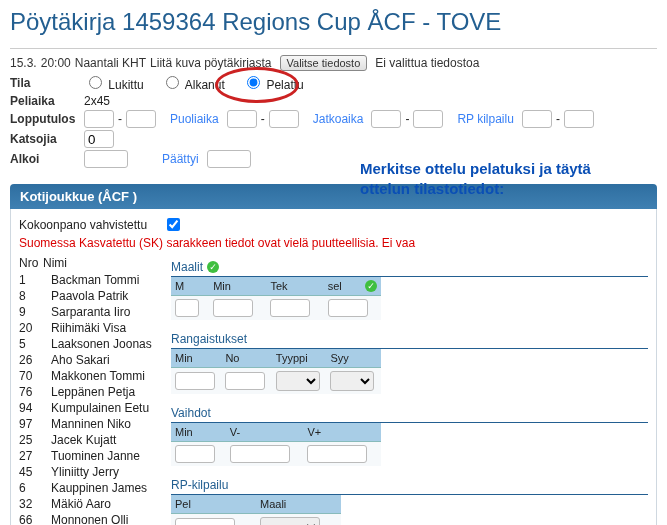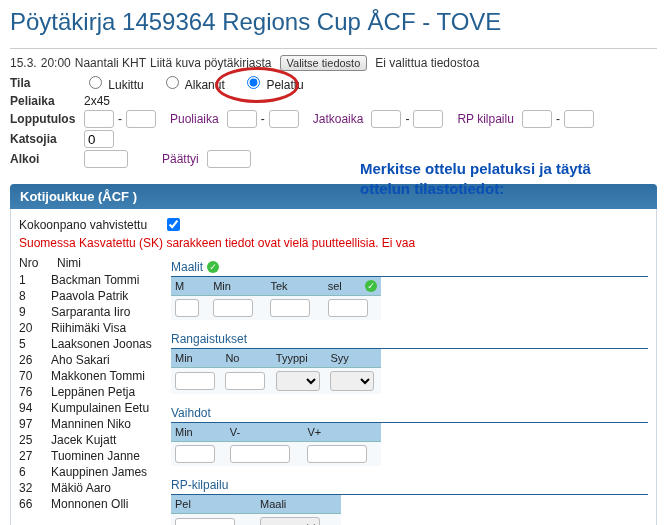--- a/index.html
+++ b/index.html
@@ -23,21 +23,21 @@
   .page{padding:6px 10px;}
   .title{
     font-size:24px;
     color:var(--blue);
     font-weight:400;
     padding:2px 0 8px 0;
   }
   hr.sep{border:none;border-top:1px solid #ccc;margin:4px 0 6px 0;}
   .row{display:flex;align-items:center;margin:2px 0;gap:4px;}
   .lbl{width:70px;color:#333;font-weight:bold;}
-  .lbl2{width:auto;margin:0 4px 0 10px;color:#701a75;}
+  .lbl2{width:auto;margin:0 4px 0 10px;color:#3b82f6;}
   .first-line{color:#333;}
   .filebtn{
     display:inline-block;
     border:1px solid #888;
     background:linear-gradient(#f7f7f7,#e0e0e0);
     padding:1px 6px;
     font-size:11px;
     border-radius:3px;
     margin:0 4px;
   }
@@ -81,21 +81,21 @@
     border:1px solid #cfd8e0;
     border-top:none;
     padding:6px 8px 10px 8px;
     background:#fff;
     position:relative;
   }
   .redwarn{color:var(--red);font-size:12px;margin:2px 0 4px 0;}
   .conf-row{display:flex;align-items:center;gap:16px;}
   .two-col{display:flex;gap:10px;}
   .roster-col{min-width:142px;}
-  .roster-col .hdr{display:flex;gap:16px;font-size:12px;padding:2px 0;}
+  .roster-col .hdr{display:flex;gap:2px;font-size:12px;padding:2px 0;}
   .roster-col .hdr .n{width:22px;}
   .roster{font-size:12px;}
   .roster .r{display:flex;gap:10px;padding:1px 0;}
   .roster .r .n{width:22px;text-align:left;}
   .blocks-col{flex:1;}
   .block{margin:4px 0 10px 0;}
   .block-title{
     color:var(--blue);
     font-size:12px;
     font-weight:normal;
@@ -261,20 +261,24 @@
             </div>
             <div class="r">
               <span class="n">25</span>
               <span>Jacek Kujatt</span>
             </div>
             <div class="r">
               <span class="n">27</span>
               <span>Tuominen Janne</span>
             </div>
             <div class="r">
+              <span class="n">45</span>
+              <span>Yliniitty Jerry</span>
+            </div>
+            <div class="r">
               <span class="n">6</span>
               <span>Kauppinen James</span>
             </div>
             <div class="r">
               <span class="n">32</span>
               <span>Mäkiö Aaro</span>
             </div>
             <div class="r">
               <span class="n">66</span>
               <span>Monnonen Olli</span>

